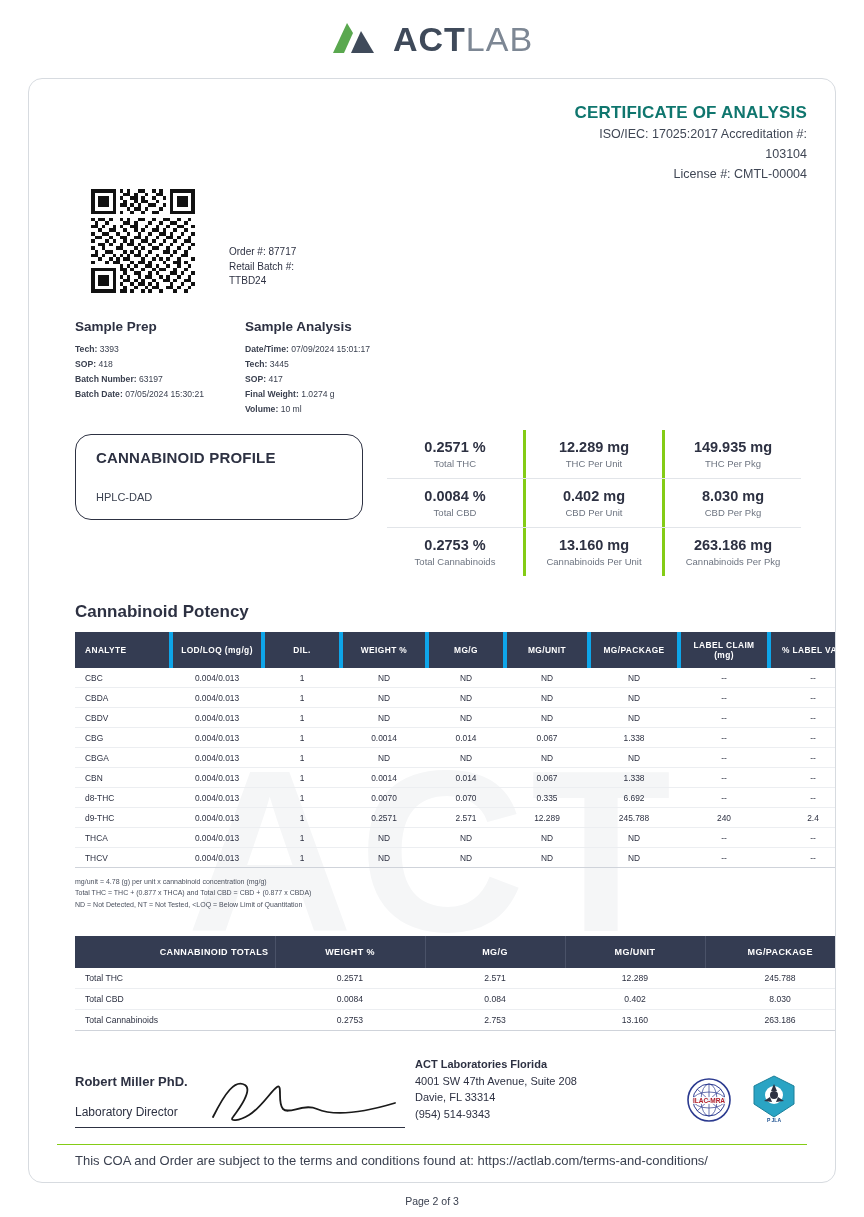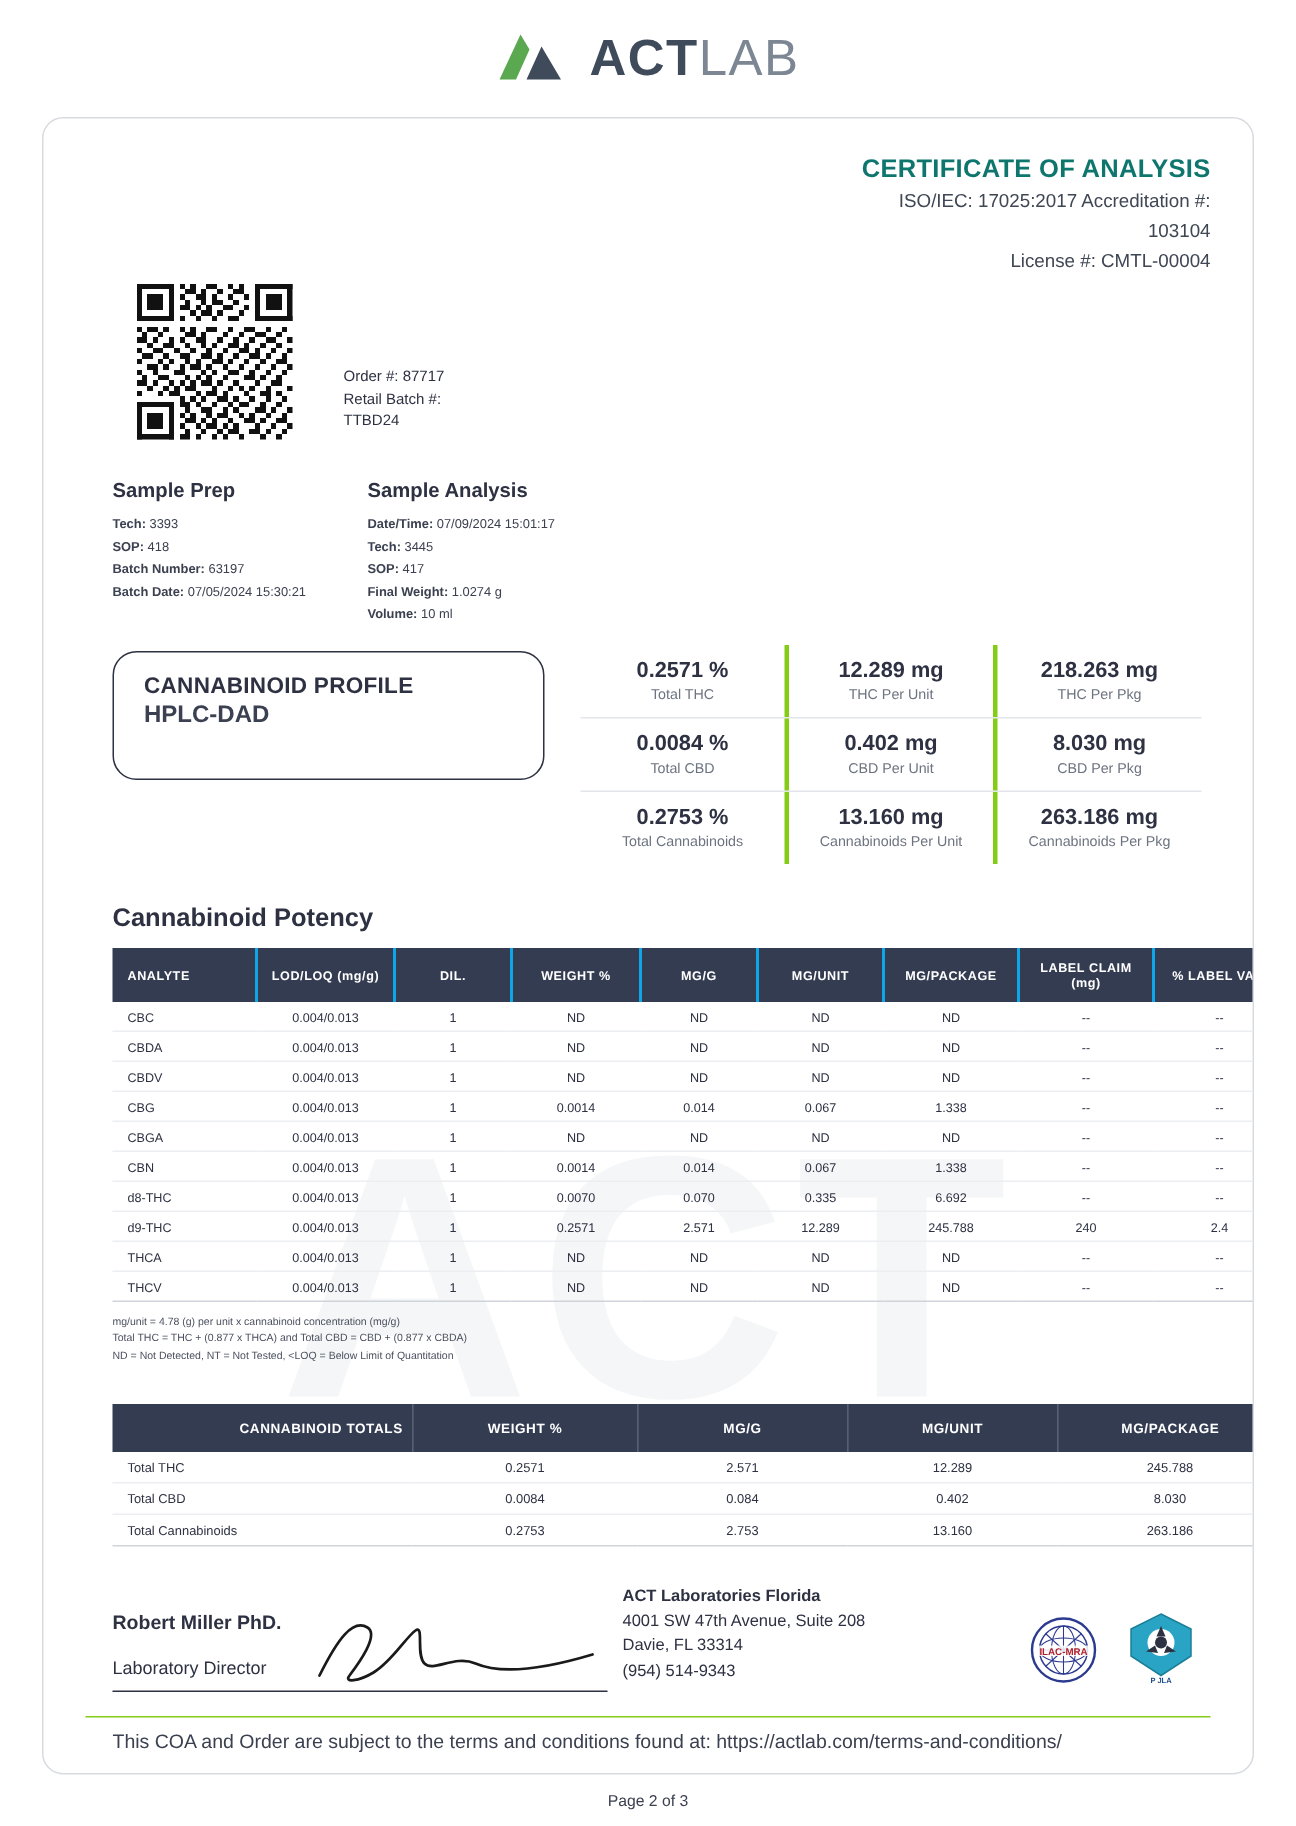--- a/index.html
+++ b/index.html
@@ -128,21 +128,21 @@
   }
   .profile-box {
     width: 288px;
     height: 86px;
     border: 1.5px solid #2d3142;
     border-radius: 16px;
     padding: 14px 20px;
     margin-top: 4px;
   }
   .profile-title { font-size: 15px; font-weight: 700; letter-spacing: .2px; }
-  .profile-sub { font-size: 16px; margin-top: 2px; color: #3b4150; font-weight: bold; }
+  .profile-sub { font-size: 11px; margin-top: 25px; color: #3b4150; }
 
   .summary {
     flex: 1;
     margin-left: 24px;
     margin-right: 6px;
   }
   .sum-row {
     display: flex;
     border-bottom: 1px solid #e2e5e9;
   }
@@ -170,21 +170,21 @@
     table-layout: fixed;
   }
   table.grid thead th {
     background: #343c52;
     color: #ffffff;
     font-size: 8.4px;
     font-weight: 700;
     letter-spacing: .4px;
     padding: 8px 4px;
     text-align: center;
-    border-right: 2px solid #0ea5e9;
+    border-right: 4px solid #0ea5e9;
   }
   table.grid thead th:last-child { border-right: none; }
   table.grid thead th.left { text-align: left; padding-left: 10px; }
   table.grid tbody td {
     font-size: 8.4px;
     color: #2d3142;
     padding: 4.5px 4px;
     text-align: center;
     border-bottom: 1px solid #eceef1;
   }
@@ -565,21 +565,21 @@
           <div class="sum-row">
             <div class="sum-cell">
               <div class="sum-val">0.2571 %</div>
               <div class="sum-lab">Total THC</div>
             </div>
             <div class="sum-cell">
               <div class="sum-val">12.289 mg</div>
               <div class="sum-lab">THC Per Unit</div>
             </div>
             <div class="sum-cell">
-              <div class="sum-val">218.263 mg</div>
+              <div class="sum-val">149.935 mg</div>
               <div class="sum-lab">THC Per Pkg</div>
             </div>
           </div>
           <div class="sum-row">
             <div class="sum-cell">
               <div class="sum-val">0.0084 %</div>
               <div class="sum-lab">Total CBD</div>
             </div>
             <div class="sum-cell">
               <div class="sum-val">0.402 mg</div>

